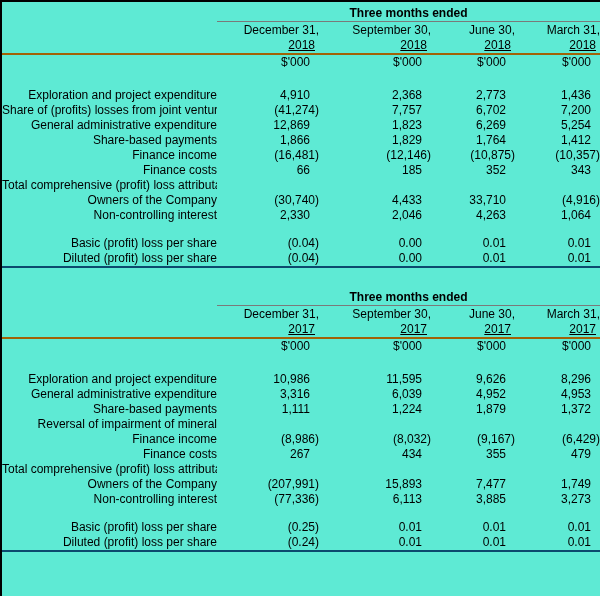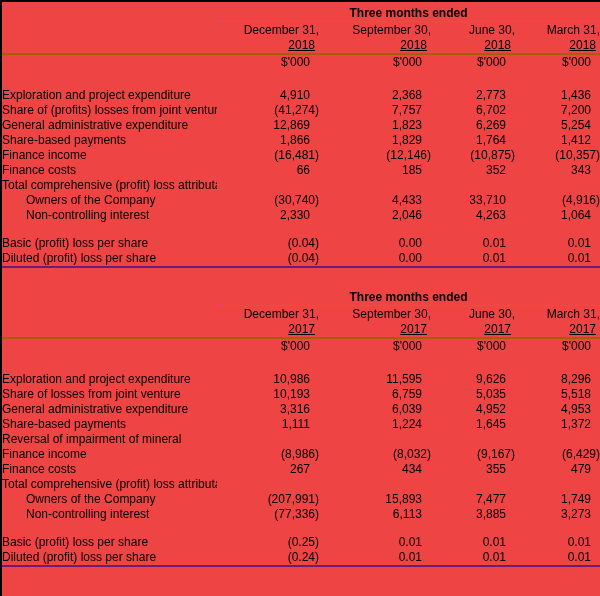--- a/index.html
+++ b/index.html
@@ -1,34 +1,34 @@
 <!DOCTYPE html>
 <html><head>
 <meta charset="utf-8">
 <style>
   html,body{margin:0;padding:0;background:#fff;}
   body{width:600px;height:596px;font-family:"Liberation Sans",sans-serif;color:#000;}
-  .page{box-sizing:border-box;width:600px;height:596px;border-left:2px solid #000;border-top:2px solid #000;background:#ef4444;overflow:hidden;}
+  .page{box-sizing:border-box;width:600px;height:596px;border-left:2px solid #000;border-top:2px solid #000;background:#5eead4;overflow:hidden;}
   table.fin{border-collapse:collapse;table-layout:fixed;width:598px;}
   table.fin td{font-size:12px;line-height:15px;padding:0;vertical-align:bottom;overflow:hidden;}
   tr.period-row td{height:19px;}
   td.period{font-weight:bold;text-align:center;border-bottom:1px solid #7a7a7a;padding-bottom:1px;}
   tr.date-row td{height:31px;border-bottom:2px solid #a16207;}
   td.col-head{text-align:right;padding-right:5px;white-space:nowrap;}
   td.col-head .date,td.col-head .year{display:block;}
   td.col-head .year{padding-right:4px;text-decoration:underline;}
   tr.unit-row td{height:15px;}
   tr.head-spacer td{height:18px;}
   tbody tr td{height:15px;}
   tr.spacer td{height:13px;}
-  td.lbl{padding-left:3px;white-space:nowrap;}
+  td.lbl{padding-left:3px;white-space:nowrap;text-align:right;}
   td.lbl.indent{padding-left:24px;}
   td.val{text-align:right;padding-right:5px;white-space:nowrap;}
   td.val.np{padding-right:9px;}
-  tr.last-row td{border-bottom:2px solid #701a75;}
+  tr.last-row td{border-bottom:2px solid #0c4a6e;}
   table.fin.second{margin-top:18px;}
 </style>
 </head>
 <body>
 
 <div class="page">
   <table class="fin">
       <colgroup>
         <col style="width: 215px;">
         <col style="width: 102px;">
@@ -199,38 +199,31 @@
       </thead>
       <tbody>
         <tr>
           <td class="lbl">Exploration and project expenditure</td>
           <td class="val np">10,986</td>
           <td class="val np">11,595</td>
           <td class="val np">9,626</td>
           <td class="val np">8,296</td>
         </tr>
         <tr>
-          <td class="lbl">Share of losses from joint venture</td>
-          <td class="val np">10,193</td>
-          <td class="val np">6,759</td>
-          <td class="val np">5,035</td>
-          <td class="val np">5,518</td>
-        </tr>
-        <tr>
           <td class="lbl">General administrative expenditure</td>
           <td class="val np">3,316</td>
           <td class="val np">6,039</td>
           <td class="val np">4,952</td>
           <td class="val np">4,953</td>
         </tr>
         <tr>
           <td class="lbl">Share-based payments</td>
           <td class="val np">1,111</td>
           <td class="val np">1,224</td>
-          <td class="val np">1,645</td>
+          <td class="val np">1,879</td>
           <td class="val np">1,372</td>
         </tr>
         <tr>
           <td class="lbl">Reversal of impairment of mineral</td>
           <td class="val"></td>
           <td class="val"></td>
           <td class="val"></td>
           <td class="val"></td>
         </tr>
         <tr>

